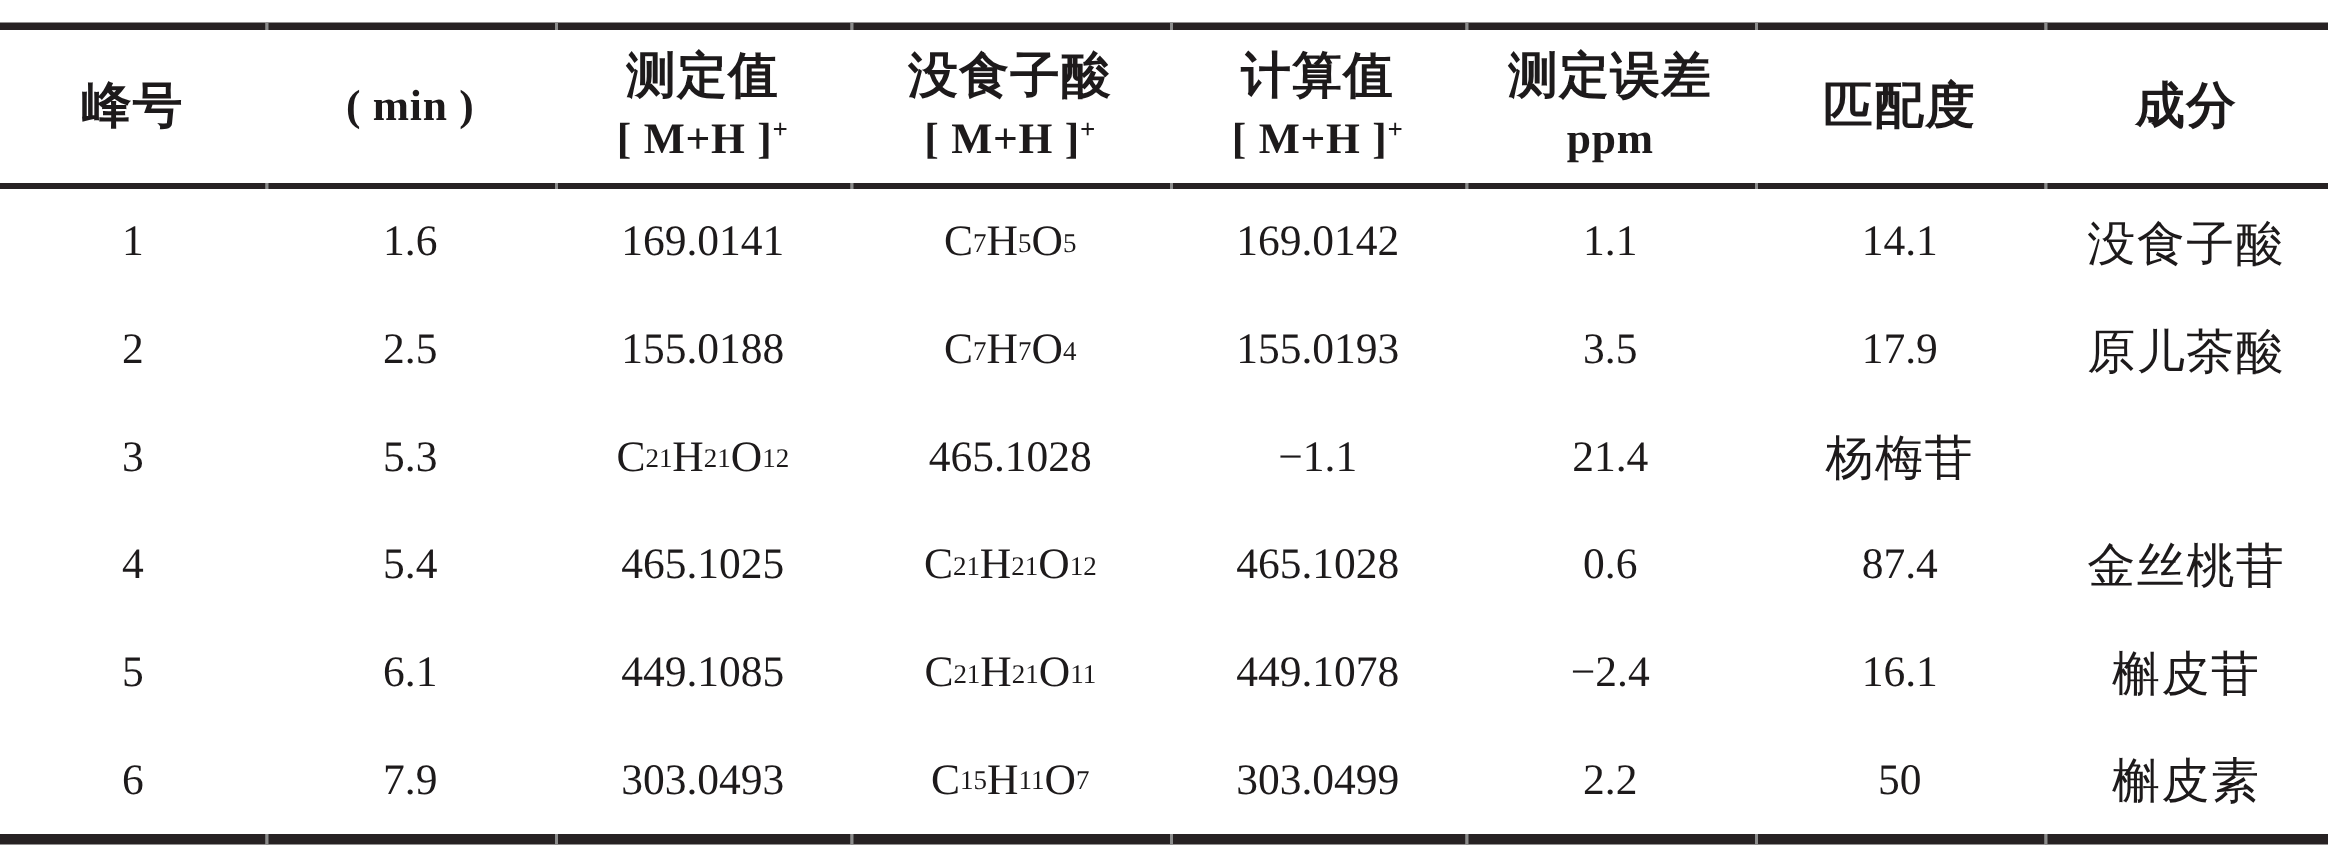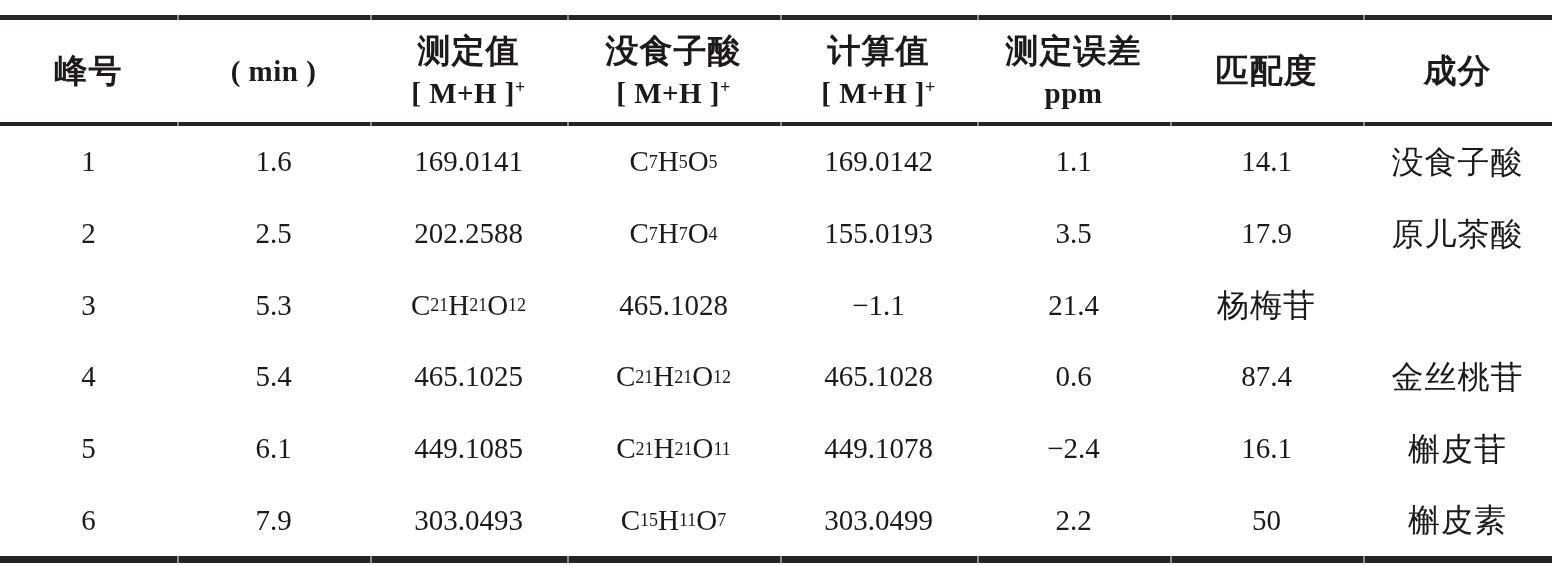--- a/index.html
+++ b/index.html
@@ -116,21 +116,21 @@
           <div class="td">169.0141</div>
           <div class="td">C<sub>7</sub>H<sub>5</sub>O<sub>5</sub></div>
           <div class="td">169.0142</div>
           <div class="td">1.1</div>
           <div class="td">14.1</div>
           <div class="td">没食子酸</div>
         </div>
         <div class="tr grid">
           <div class="td">2</div>
           <div class="td">2.5</div>
-          <div class="td">202.2588</div>
+          <div class="td">155.0188</div>
           <div class="td">C<sub>7</sub>H<sub>7</sub>O<sub>4</sub></div>
           <div class="td">155.0193</div>
           <div class="td">3.5</div>
           <div class="td">17.9</div>
           <div class="td">原儿茶酸</div>
         </div>
         <div class="tr grid">
           <div class="td">3</div>
           <div class="td">5.3</div>
           <div class="td">C<sub>21</sub>H<sub>21</sub>O<sub>12</sub></div>

